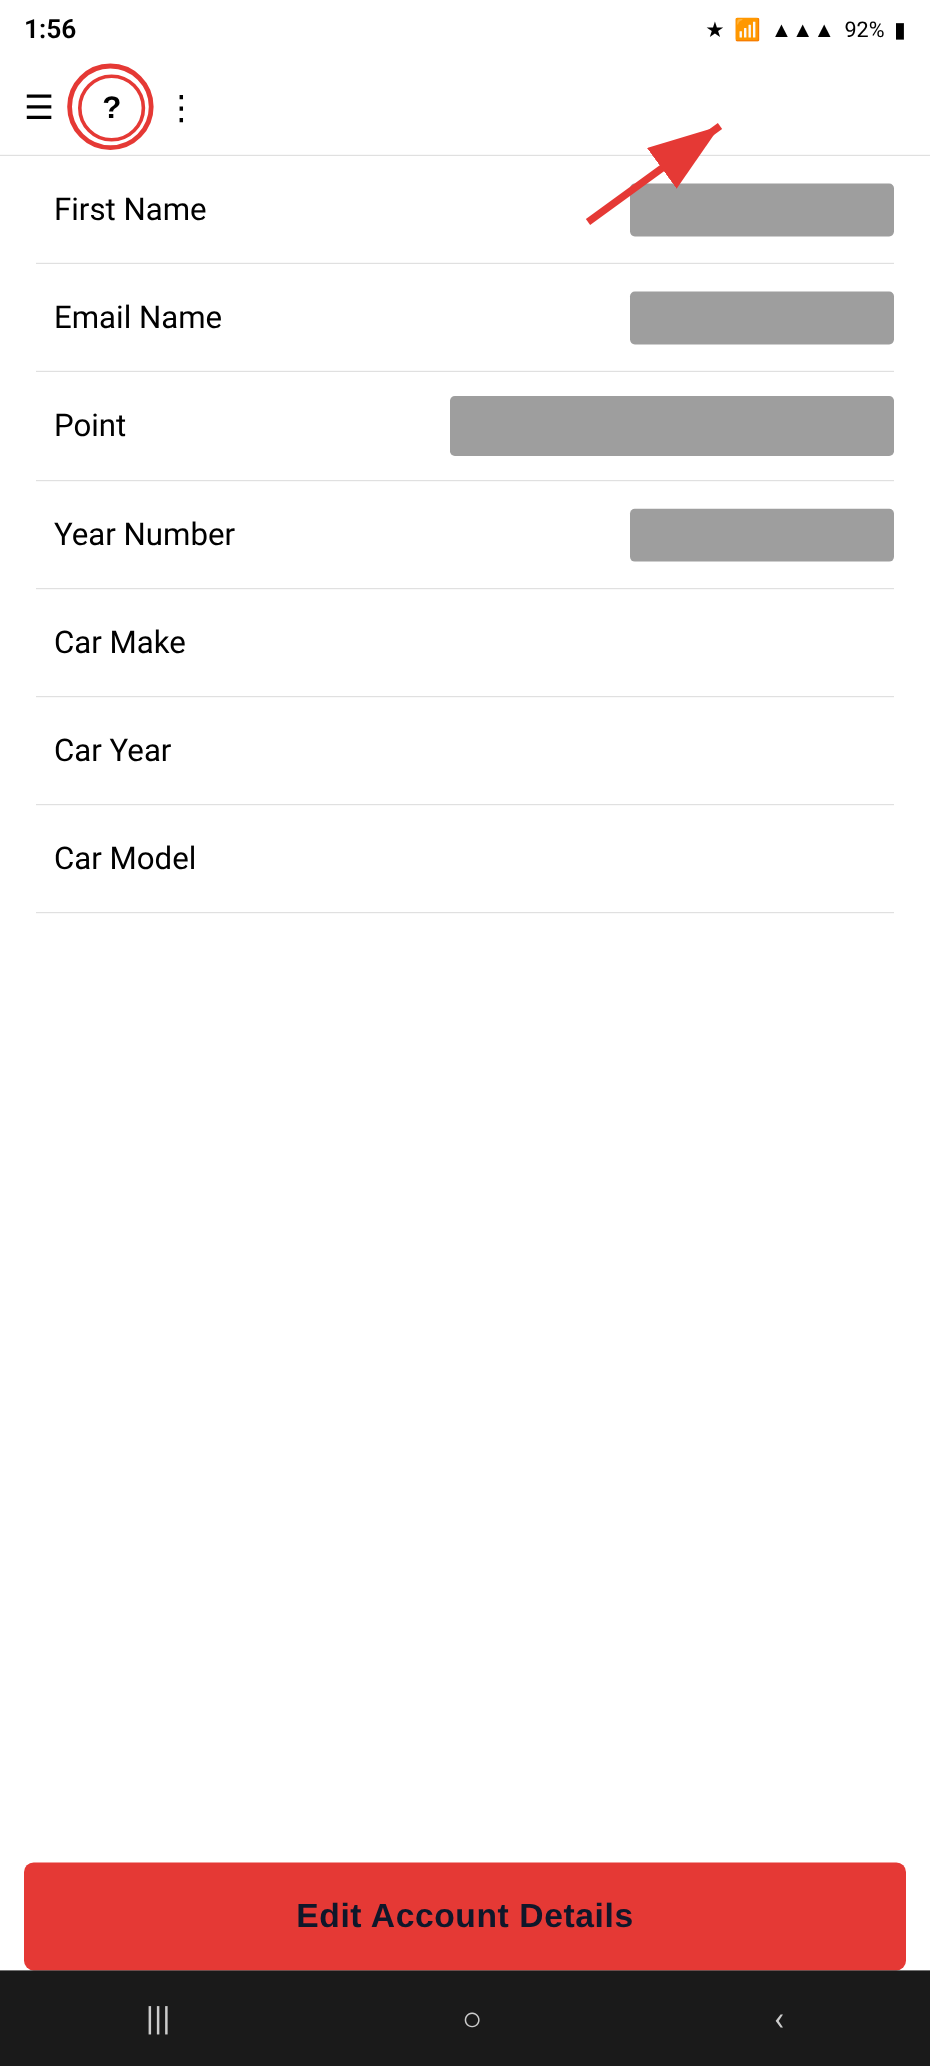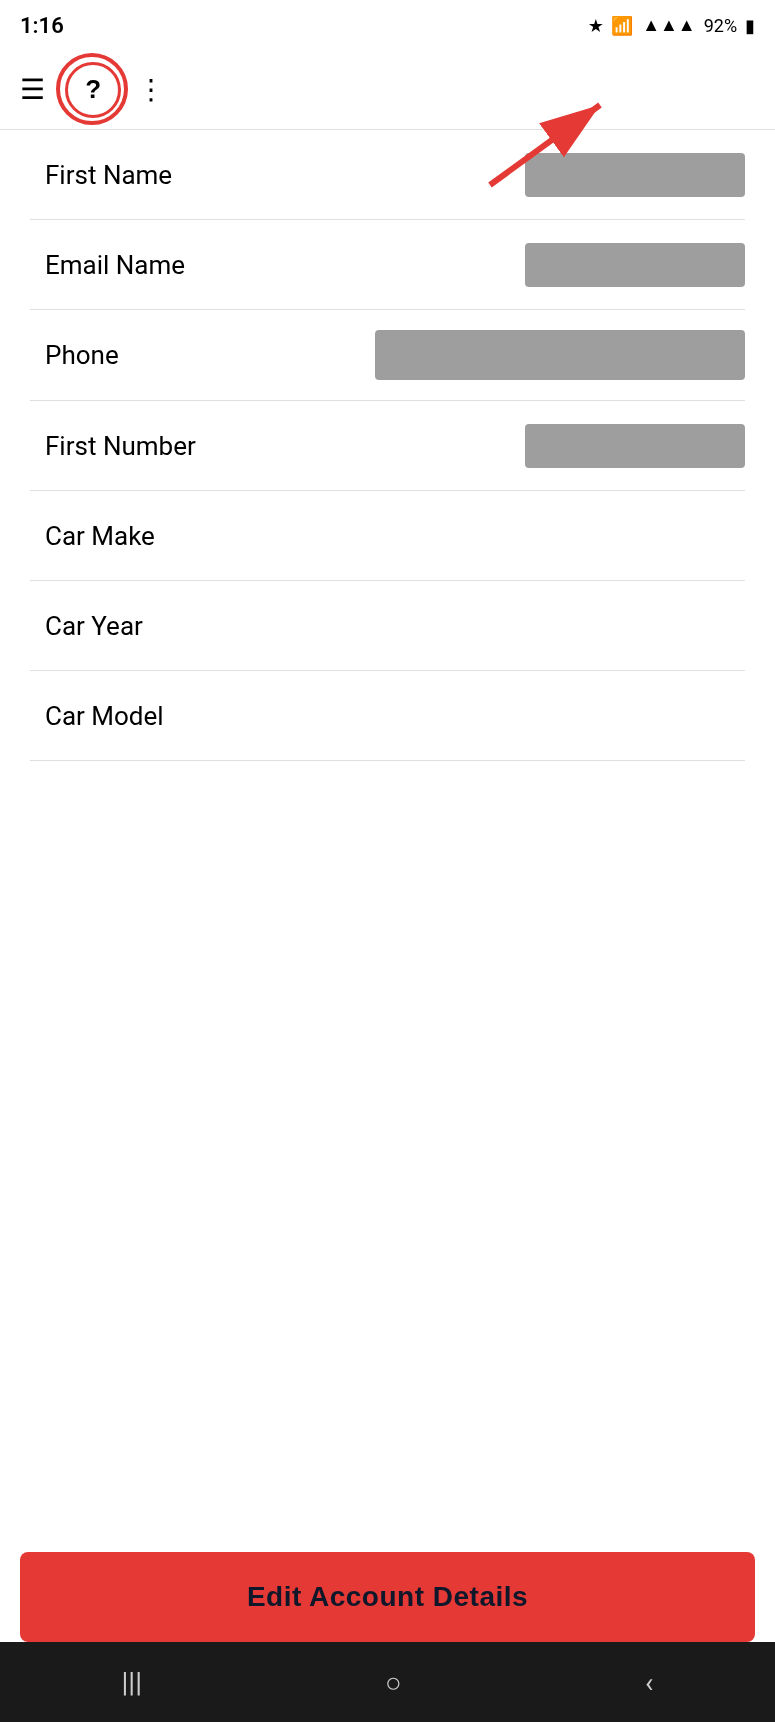--- a/index.html
+++ b/index.html
@@ -204,21 +204,21 @@
       width: 775px;
       height: 200px;
       pointer-events: none;
       z-index: 200;
     }
   </style>
 </head>
 <body>
 
 <div class="status-bar">
-  <span class="status-time">1:16</span>
+  <span class="status-time">1:56</span>
   <div class="status-icons">
     <span>★</span>
     <span>📶</span>
     <span>▲▲▲</span>
     <span>92%</span>
     <span>▮</span>
   </div>
 </div>
 
 <div class="app-bar">
@@ -247,26 +247,26 @@
     <span class="form-label">First Name</span>
     <div class="form-value-medium form-value"></div>
   </div>
 
   <div class="form-row">
     <span class="form-label">Email Name</span>
     <div class="form-value-medium form-value"></div>
   </div>
 
   <div class="form-row">
-    <span class="form-label">Phone</span>
+    <span class="form-label">Point</span>
     <div class="form-value-wide"></div>
   </div>
 
   <div class="form-row">
-    <span class="form-label">First Number</span>
+    <span class="form-label">Year Number</span>
     <div class="form-value-medium form-value"></div>
   </div>
 
 
   <div class="form-row">
     <span class="form-label">Car Make</span>
   </div>
 
   <div class="form-row">
     <span class="form-label">Car Year</span>

